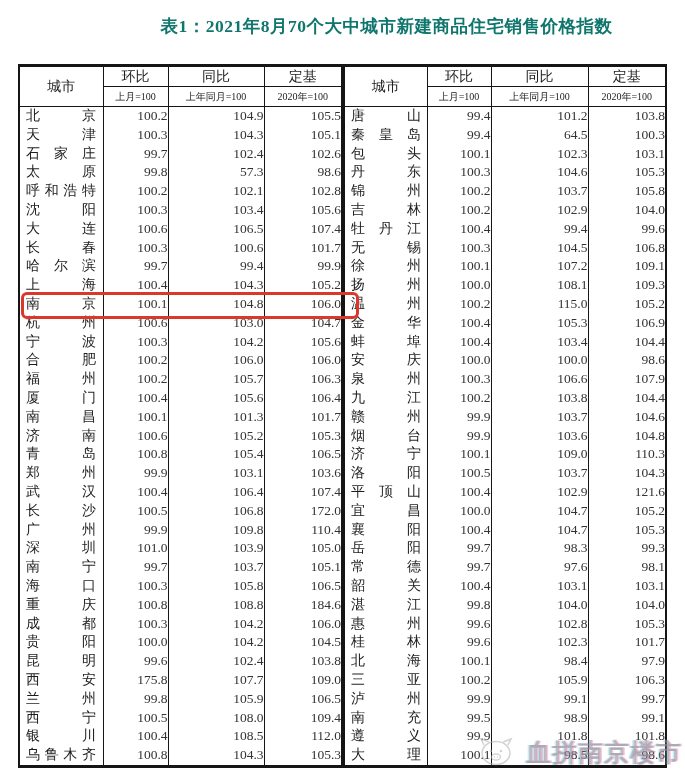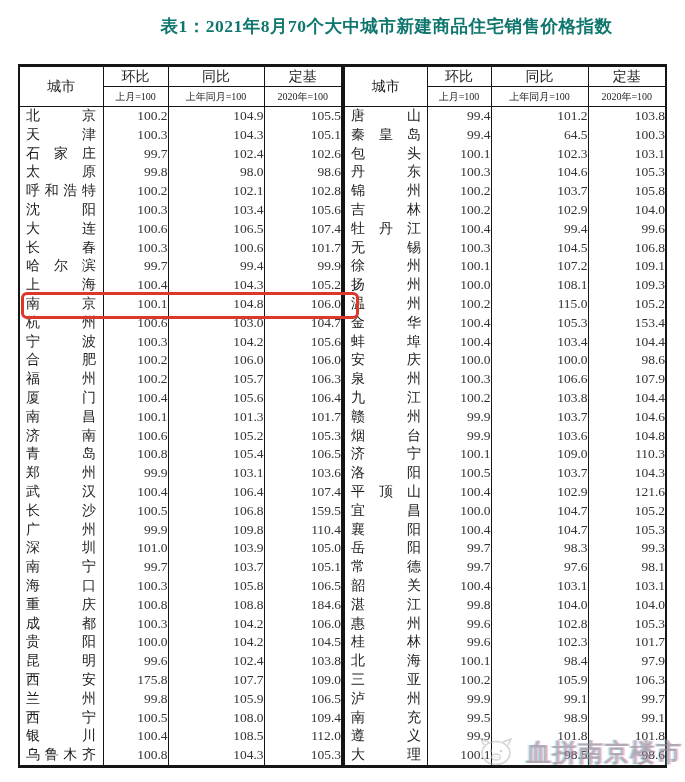--- a/index.html
+++ b/index.html
@@ -96,21 +96,21 @@
           </td>
           <td class="num">99.7</td>
           <td class="num">102.4</td>
           <td class="num">102.6</td>
         </tr>
         <tr>
           <td class="city">
             <div class="city-in">太原</div>
           </td>
           <td class="num">99.8</td>
-          <td class="num">98.0</td>
+          <td class="num">57.3</td>
           <td class="num">98.6</td>
         </tr>
         <tr>
           <td class="city">
             <div class="city-in">呼和浩特</div>
           </td>
           <td class="num">100.2</td>
           <td class="num">102.1</td>
           <td class="num">102.8</td>
         </tr>
@@ -241,21 +241,21 @@
           <td class="num">100.4</td>
           <td class="num">106.4</td>
           <td class="num">107.4</td>
         </tr>
         <tr>
           <td class="city">
             <div class="city-in">长沙</div>
           </td>
           <td class="num">100.5</td>
           <td class="num">106.8</td>
-          <td class="num">159.5</td>
+          <td class="num">172.0</td>
         </tr>
         <tr>
           <td class="city">
             <div class="city-in">广州</div>
           </td>
           <td class="num">99.9</td>
           <td class="num">109.8</td>
           <td class="num">110.4</td>
         </tr>
         <tr>
@@ -465,21 +465,21 @@
           <td class="num">100.2</td>
           <td class="num">115.0</td>
           <td class="num">105.2</td>
         </tr>
         <tr>
           <td class="city">
             <div class="city-in">金华</div>
           </td>
           <td class="num">100.4</td>
           <td class="num">105.3</td>
-          <td class="num">153.4</td>
+          <td class="num">106.9</td>
         </tr>
         <tr>
           <td class="city">
             <div class="city-in">蚌埠</div>
           </td>
           <td class="num">100.4</td>
           <td class="num">103.4</td>
           <td class="num">104.4</td>
         </tr>
         <tr>

